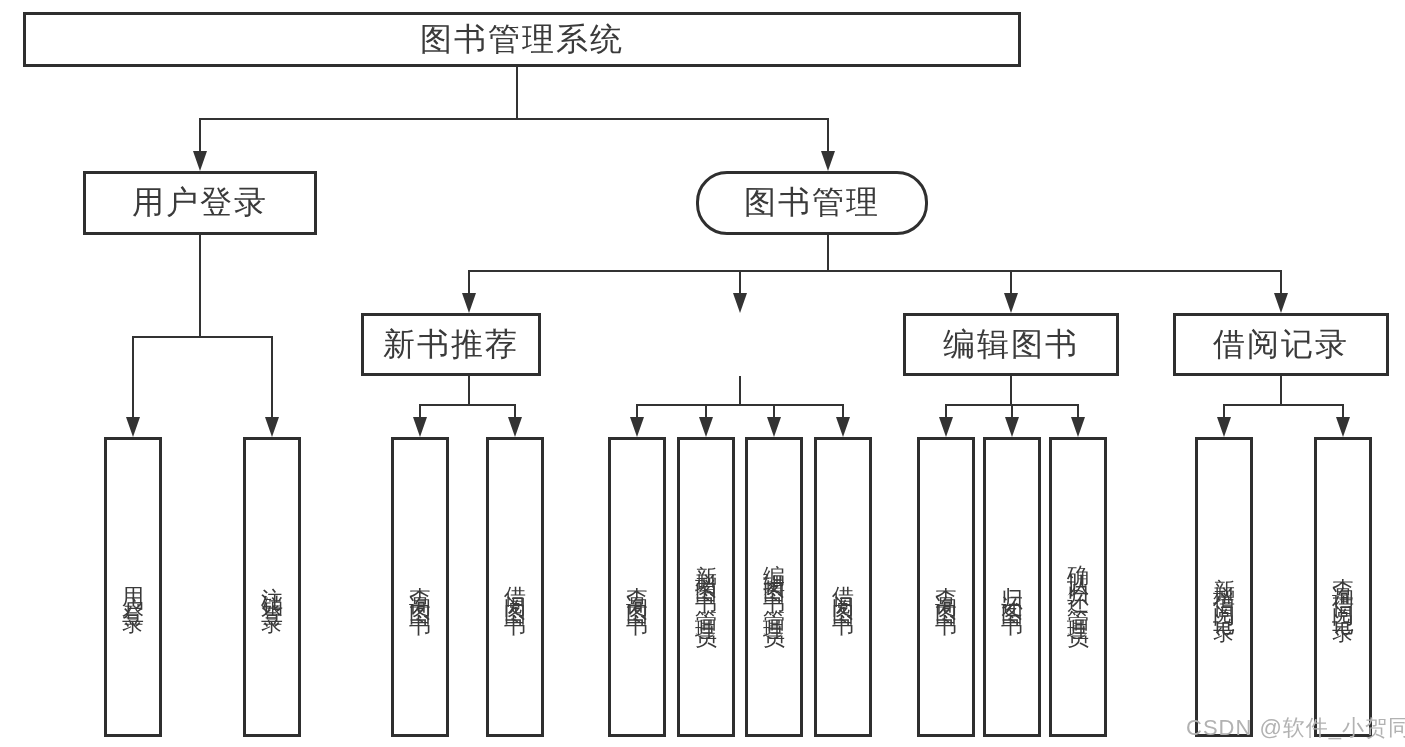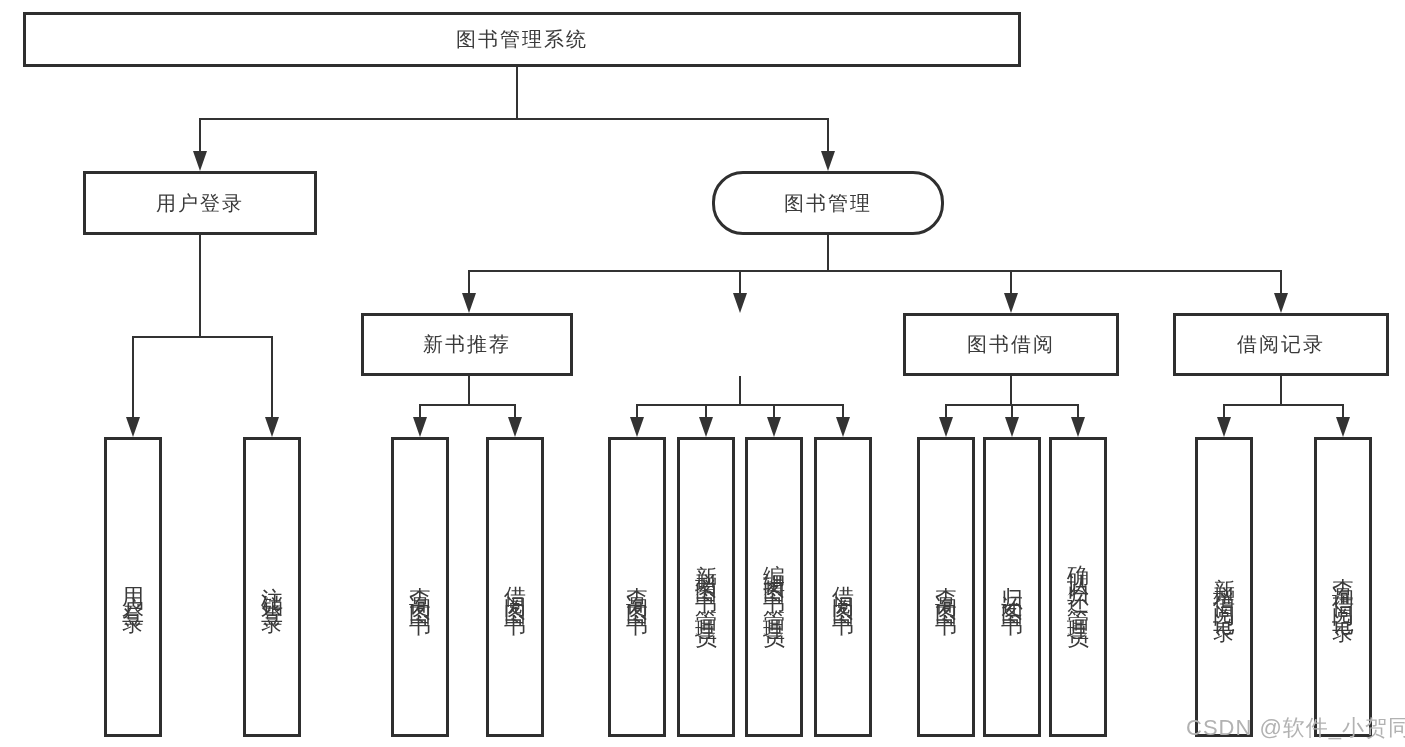--- a/index.html
+++ b/index.html
@@ -19,21 +19,21 @@
   .box {
     position: absolute;
     border: 3px solid #2f2f2f;
     background: #ffffff;
     display: flex;
     align-items: center;
     justify-content: center;
     color: #3a3a3a;
   }
   .hlabel {
-    font-size: 20px;
+    font-size: 32px;
     letter-spacing: 2px;
     white-space: nowrap;
   }
   .leaf {
     width: 58px;
     top: 437px;
     height: 300px;
   }
   .leaf .vlabel {
     writing-mode: vertical-rl;
@@ -66,22 +66,22 @@
     font-size: 22px;
     letter-spacing: 1px;
     color: #b2b2b2;
     white-space: nowrap;
     z-index: 10;
   }
 
   
   #n-root   { left: 23px;  top: 12px;  width: 998px; height: 55px; }
   #n-user   { left: 83px;  top: 171px; width: 234px; height: 64px; }
-  #n-book   { left: 712px; top: 171px; width: 232px; height: 64px; border-radius: 31px; }
-  #n-l2-0   { left: 361px; top: 313px; width: 212px; height: 63px; }
+  #n-book   { left: 696px; top: 171px; width: 232px; height: 64px; border-radius: 31px; }
+  #n-l2-0   { left: 361px; top: 313px; width: 180px; height: 63px; }
   #n-l2-1   { left: 632px; top: 313px; width: 216px; height: 63px; }
   #n-l2-2   { left: 903px; top: 313px; width: 216px; height: 63px; }
   #n-l2-3   { left: 1173px; top: 313px; width: 216px; height: 63px; }
 
   #lf-u0 { left: 104px; }  #lf-u1 { left: 243px; }
   #lf-a0 { left: 391px; }  #lf-a1 { left: 486px; }
   #lf-b0 { left: 608px; }  #lf-b1 { left: 677px; }
   #lf-b2 { left: 745px; }  #lf-b3 { left: 814px; }
   #lf-c0 { left: 917px; }  #lf-c1 { left: 983px; }
   #lf-c2 { left: 1049px; }
@@ -125,21 +125,21 @@
   <div class="line v" style="left:1280px; top:270px; height:23px;"></div>
   <div class="arrow" style="left:462px; top:293px;"></div>
   <div class="arrow" style="left:733px; top:293px;"></div>
   <div class="arrow" style="left:1004px; top:293px;"></div>
   <div class="arrow" style="left:1274px; top:293px;"></div>
 
   <div class="box" id="n-l2-0">
     <span class="hlabel">新书推荐</span>
   </div>
   <div class="box" id="n-l2-2">
-    <span class="hlabel">图书借阅</span>
+    <span class="hlabel">编辑图书</span>
   </div>
   <div class="box" id="n-l2-3">
     <span class="hlabel">借阅记录</span>
   </div>
 
   <div class="line v" style="left:468px; top:376px; height:28px;"></div>
   <div class="line h" style="left:419px; top:404px; width:97px;"></div>
   <div class="line v" style="left:419px; top:404px; height:13px;"></div>
   <div class="line v" style="left:514px; top:404px; height:13px;"></div>
   <div class="arrow" style="left:413px; top:417px;"></div>

